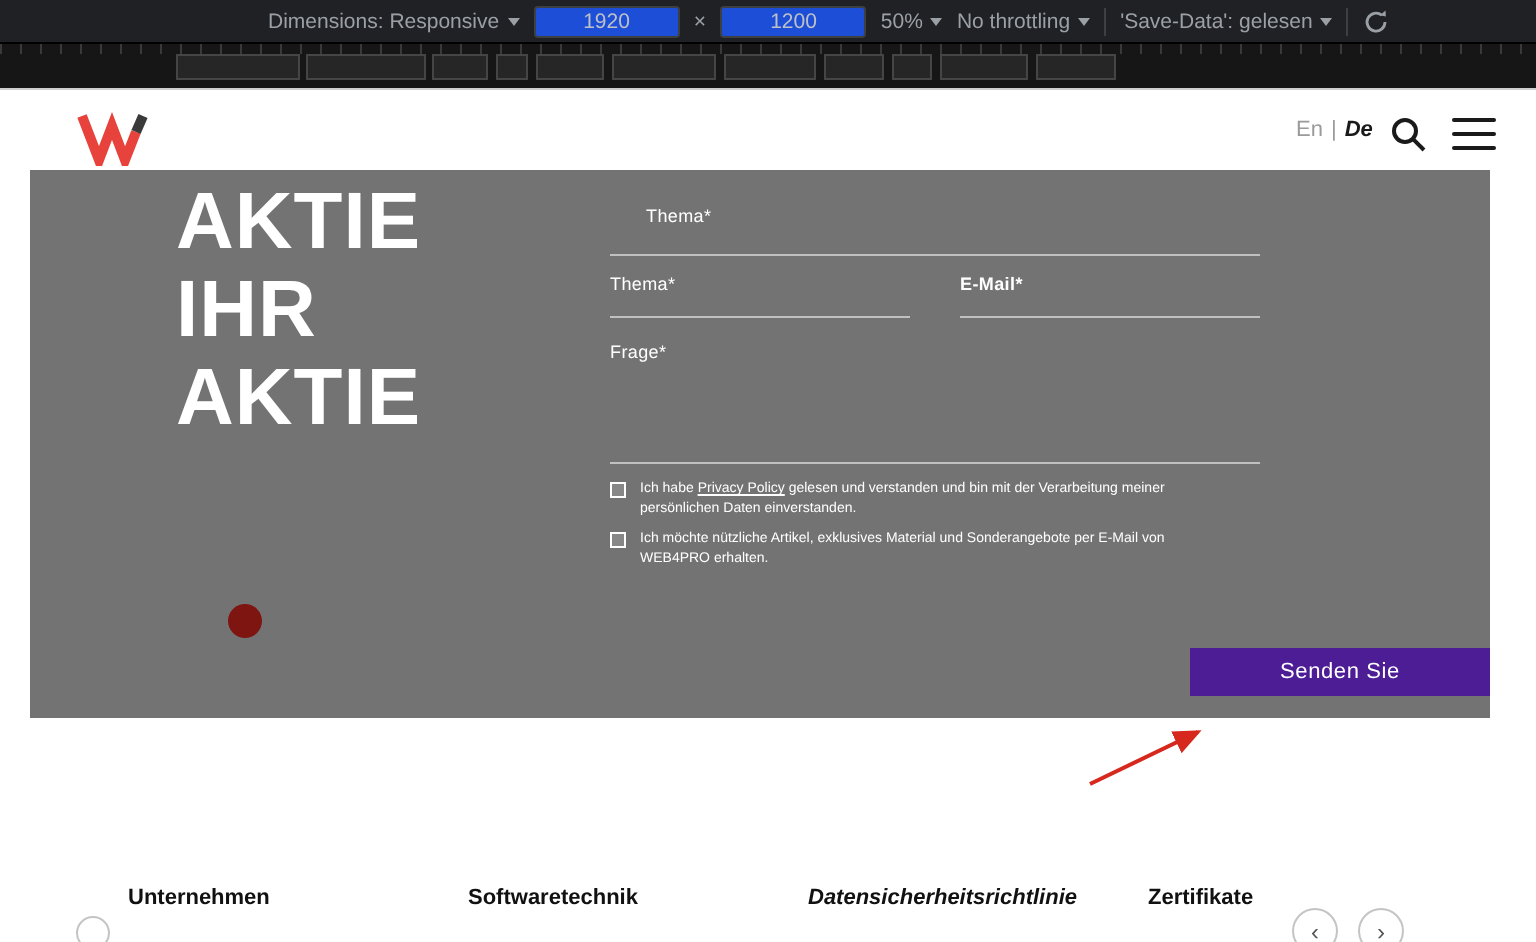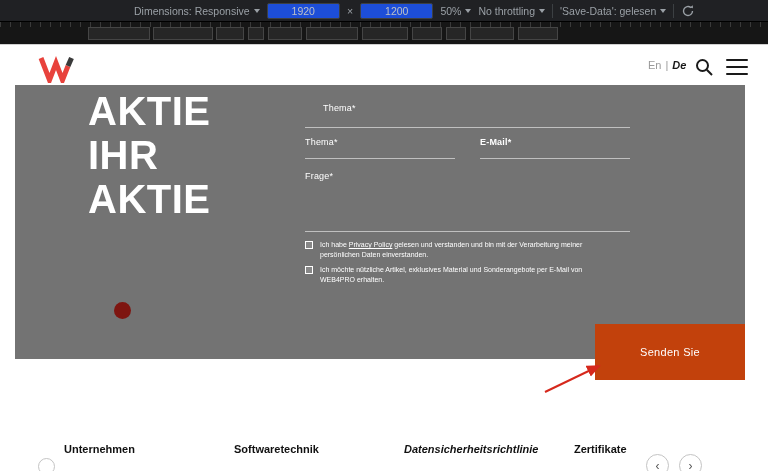--- a/index.html
+++ b/index.html
@@ -55,22 +55,22 @@
   .hero-dot { position:absolute; left:99px; top:217px; width:17px; height:17px; border-radius:50%; background:#7e1510; }
 
   .form-label { position:absolute; color:#ffffff; font-size:9px; letter-spacing:0.2px; }
   .form-line { position:absolute; border-bottom:1px solid rgba(255,255,255,0.55); cursor:text; }
 
   .cb-row { position:absolute; left:290px; width:312px; display:flex; gap:7px; color:#ffffff; font-size:7px; line-height:1.45; }
   .cb-box { flex:0 0 auto; width:8px; height:8px; border:1px solid #ffffff; background:rgba(255,255,255,0.15); margin-top:1px; cursor:pointer; }
   .cb-text a { color:#ffffff; text-decoration:underline; cursor:pointer; }
 
   .submit-btn {
-    position:absolute; left:595px; top:279px; width:150px; height:56px;
-    background:#c2410c; color:#ffffff; font-size:11px; letter-spacing:0.3px;
+    position:absolute; left:595px; top:279px; width:150px; height:24px;
+    background:#4c1d95; color:#ffffff; font-size:11px; letter-spacing:0.3px;
     display:flex; align-items:center; justify-content:center; cursor:pointer; border:none;
   }
 
   
   .footer-col-title { position:absolute; top:398px; font-size:11px; font-weight:700; color:#111111;margin-left:24px; }
   .footer-circle { position:absolute; border:1px solid #c4c4c4; border-radius:50%; background:#fff; display:flex; align-items:center; justify-content:center; color:#555; font-size:12px; cursor:pointer; }
 
   
   .annotation { position:absolute; left:0; top:0; width:768px; height:471px; pointer-events:none; }
 </style>

